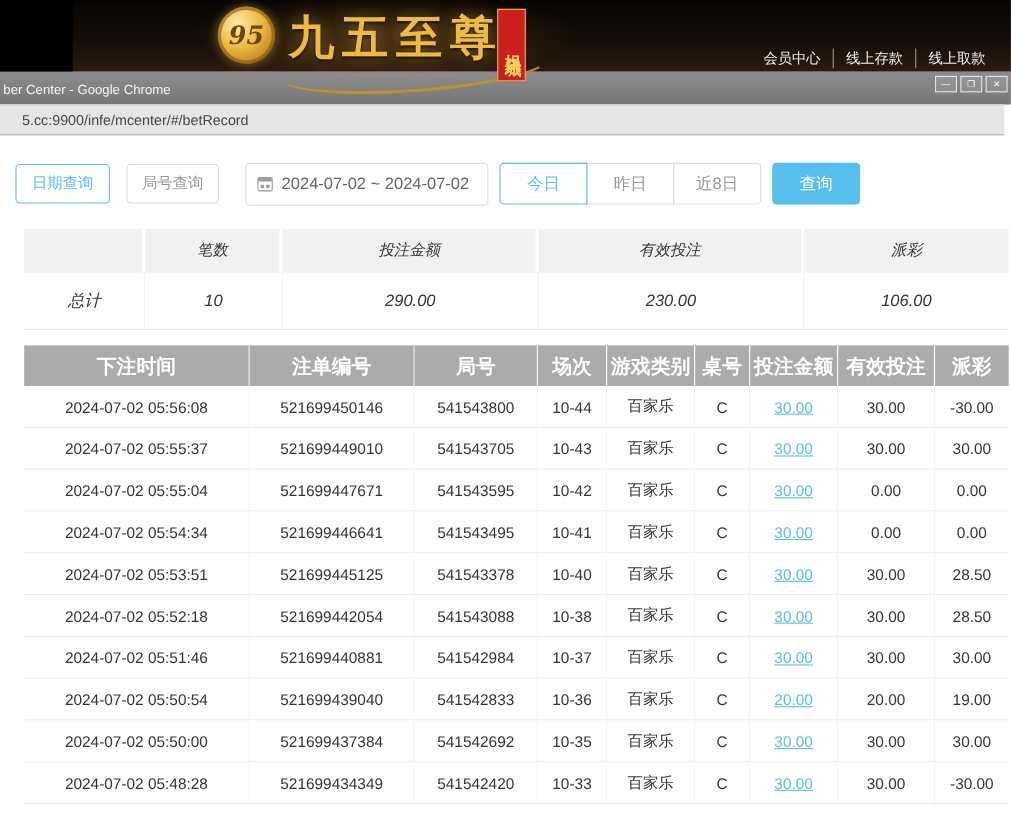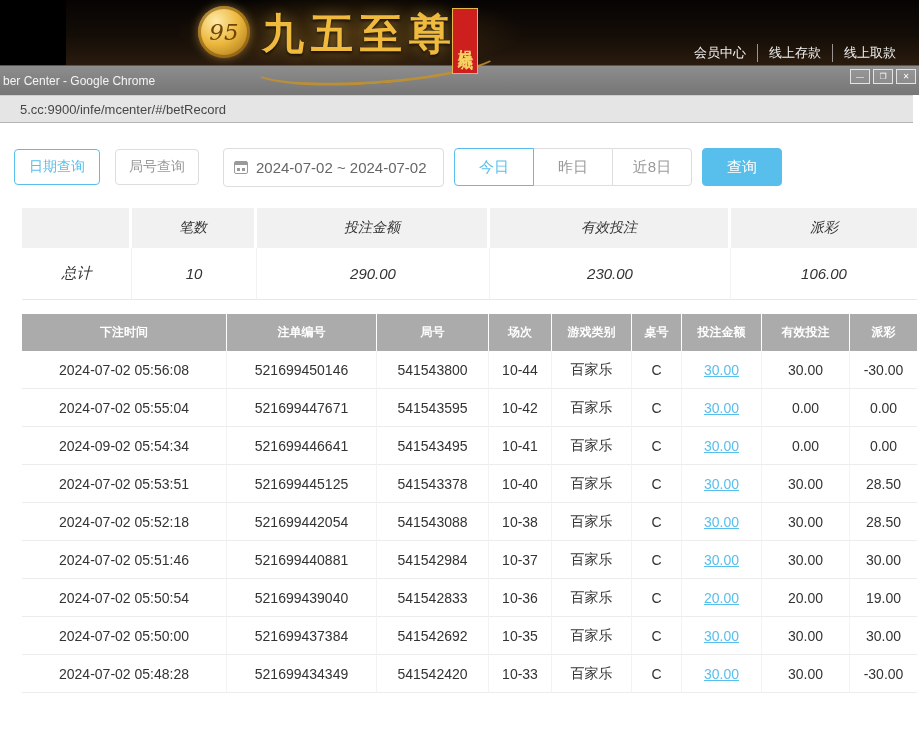--- a/index.html
+++ b/index.html
@@ -19,21 +19,21 @@
     content: ""; position: absolute; left: 160px; top: -10px; width: 380px; height: 85px;
     background: radial-gradient(ellipse at center, rgba(214,150,44,0.28), rgba(0,0,0,0) 65%);
     pointer-events: none;
   }
   .black-corner { position: absolute; left: 0; top: 0; width: 66px; height: 65px; background: #000; z-index: 8; }
   .logo-emblem {
     position: absolute; left: 198px; top: 6px; width: 52px; height: 52px; border-radius: 50%;
     background: radial-gradient(circle at 35% 30%, #ffeaa9, #ecb83e 45%, #a06e15 95%);
     box-shadow: 0 0 10px rgba(255,200,90,0.45), inset 0 0 0 3px rgba(120,75,10,0.55);
     display: flex; align-items: center; justify-content: center; z-index: 6;
-    font-family: "DejaVu Serif", serif; font-style: italic; font-weight: normal;
+    font-family: "DejaVu Serif", serif; font-style: italic; font-weight: bold;
     font-size: 23px; color: #6e4407;
   }
   .logo-text {
     position: absolute; left: 262px; top: 10px; height: 48px; line-height: 48px; z-index: 6;
     font-family: "DejaVu Serif", serif; font-weight: bold; font-size: 42px; letter-spacing: 7px;
     color: #efba3e; text-shadow: 0 2px 3px rgba(0,0,0,0.65), 0 0 14px rgba(255,205,90,0.35);
     white-space: nowrap;
   }
   .logo-badge {
     position: absolute; left: 452px; top: 8px; width: 26px; height: 66px; z-index: 7;
@@ -116,21 +116,21 @@
   .summary-table th:last-child { border-right: none; }
   .summary-table td {
     height: 52px; background: #fff; font-size: 15px; color: #333; text-align: center;
     border-bottom: 1px solid #e8e8e8; border-right: 1px solid #f2f2f2;
   }
   .summary-table td:last-child { border-right: none; }
 
   
   .bet-table { width: 895px; margin-top: 14px; }
   .bet-table th {
-    height: 37px; background: #ababab; color: #fff; font-size: 12px; font-weight: bold;
+    height: 37px; background: #ababab; color: #fff; font-size: 18px; font-weight: bold;
     text-align: center; border-right: 1px solid #fff;
   }
   .bet-table th:last-child { border-right: none; }
   .bet-table td {
     height: 38px; font-size: 14px; color: #333; text-align: center; background: #fff;
     border-bottom: 1px solid #ececec; border-right: 1px solid #f3f3f3;
   }
   .bet-table td:last-child { border-right: none; }
   .link { color: #58bfec; text-decoration: underline; cursor: pointer; }
   .neg { color: #e4393c; }
@@ -242,35 +242,46 @@
     <td>521699450146</td>
     <td>541543800</td>
     <td>10-44</td>
     <td>百家乐</td>
     <td>C</td>
     <td><span class="link">30.00</span></td>
     <td>30.00</td>
     <td class="neg">-30.00</td>
   </tr>
 
+  <tr>
+    <td>2024-07-02 05:55:37</td>
+    <td>521699449010</td>
+    <td>541543705</td>
+    <td>10-43</td>
+    <td>百家乐</td>
+    <td>C</td>
+    <td><span class="link">30.00</span></td>
+    <td>30.00</td>
+    <td>30.00</td>
+  </tr>
 
   <tr>
     <td>2024-07-02 05:55:04</td>
     <td>521699447671</td>
     <td>541543595</td>
     <td>10-42</td>
     <td>百家乐</td>
     <td>C</td>
     <td><span class="link">30.00</span></td>
     <td>0.00</td>
     <td>0.00</td>
   </tr>
 
   <tr>
-    <td>2024-09-02 05:54:34</td>
+    <td>2024-07-02 05:54:34</td>
     <td>521699446641</td>
     <td>541543495</td>
     <td>10-41</td>
     <td>百家乐</td>
     <td>C</td>
     <td><span class="link">30.00</span></td>
     <td>0.00</td>
     <td>0.00</td>
   </tr>
 

